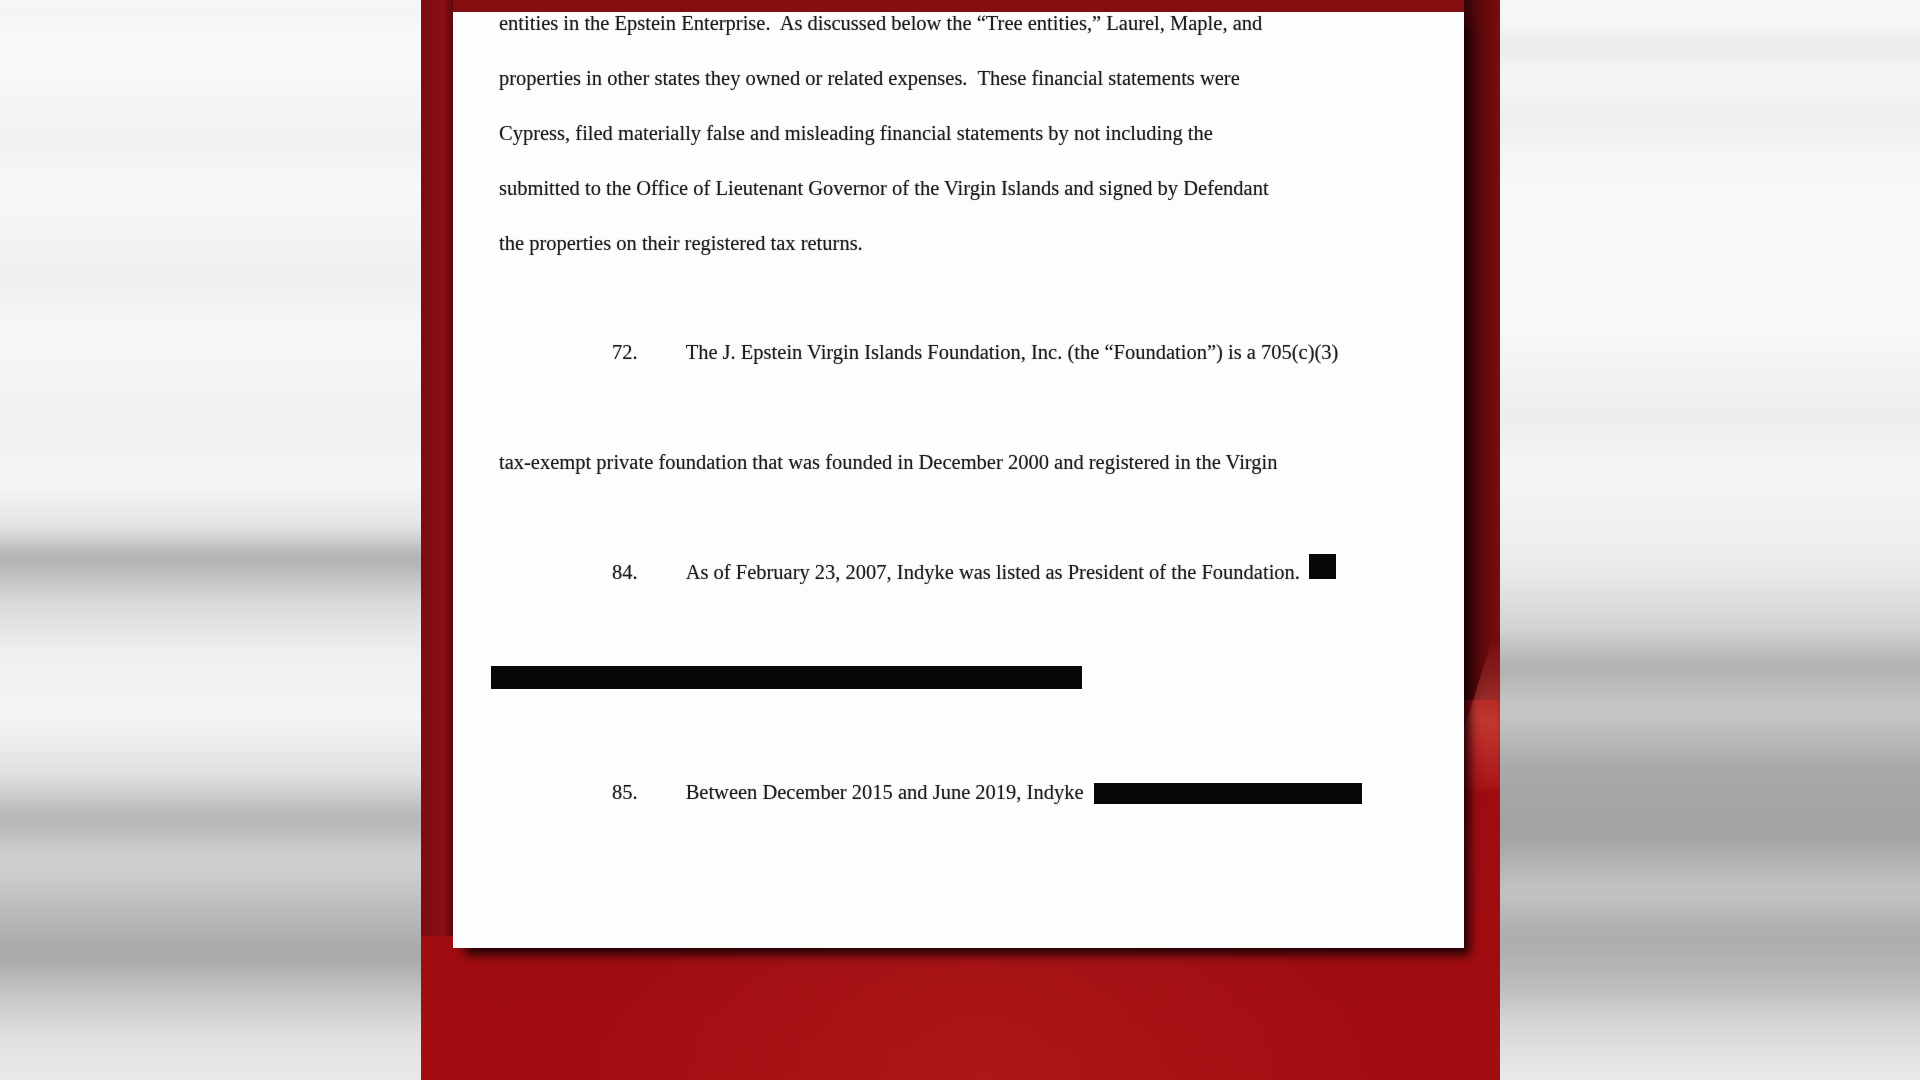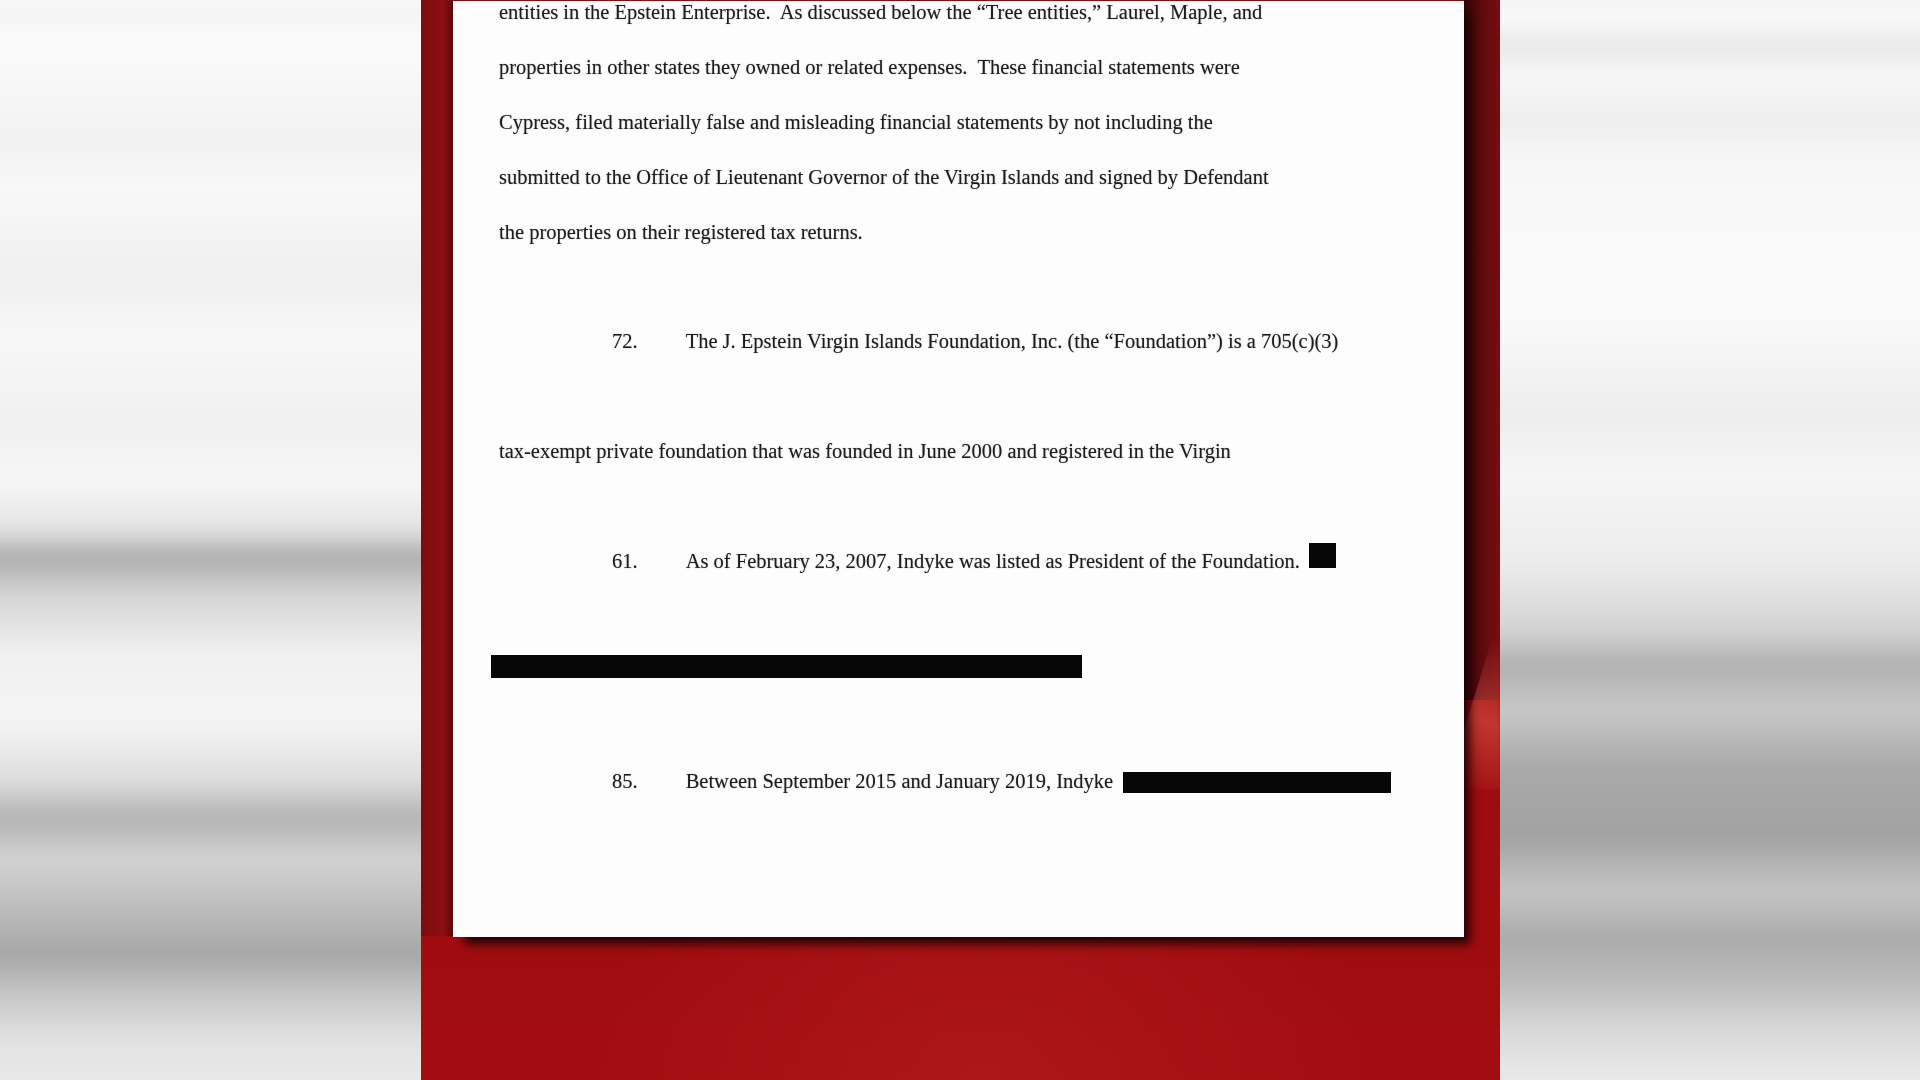--- a/index.html
+++ b/index.html
@@ -31,21 +31,21 @@
       background:radial-gradient(48% 40% at 52% 100%, rgba(226,74,60,0.16), rgba(226,74,60,0) 75%);}
   .strip-shade-right{position:absolute;left:1043px;top:0;width:37px;height:700px;
       background:linear-gradient(90deg,#330406,#5c090d 45%,#7d0c10);}
   .fold-highlight{position:absolute;left:1040px;top:610px;width:40px;height:180px;
       background:linear-gradient(200deg, rgba(224,82,70,0) 15%, rgba(224,90,76,0.55) 60%, rgba(190,30,25,0.15));
       clip-path:polygon(0 100%,0 72%,100% 0,100% 100%);filter:blur(2px);}
   .strip-shade-left{position:absolute;left:0;top:0;width:32px;height:936px;
       background:linear-gradient(90deg,#7c0c10,#8c0e12 70%,#5b090c 100%);}
 
   
-  .page{position:absolute;left:453px;top:1px;width:1011px;height:936px;
+  .page{position:absolute;left:453px;top:12px;width:1011px;height:936px;
       background:#fdfdfe;overflow:hidden;
       box-shadow:9px 10px 9px -3px rgba(26,2,4,0.92);}
   .doc{position:absolute;left:46px;top:-16px;width:940px;
       font-size:20.5px;line-height:54.9px;color:#1d1d1d;
       text-shadow:0 0 1.2px rgba(25,25,25,0.45);}
   .line{white-space:pre;}
   .para{padding-left:72px;}
   .tab{display:inline-block;width:48px;}
 
   
@@ -79,27 +79,27 @@
 
       <div class="line"><span>entities in the Epstein Enterprise.  As discussed below the “Tree entities,” Laurel, Maple, and</span></div>
       <div class="line"><span>properties in other states they owned or related expenses.  These financial statements were</span></div>
       <div class="line"><span>Cypress, filed materially false and misleading financial statements by not including the</span></div>
       <div class="line"><span>submitted to the Office of Lieutenant Governor of the Virgin Islands and signed by Defendant</span></div>
       <div class="line"><span>the properties on their registered tax returns.</span></div>
 
       <div class="line para">
         <span>72.</span><span class="tab"></span><span>The J. Epstein Virgin Islands Foundation, Inc. (the “Foundation”) is a 705(c)(3)</span>
       </div>
-      <div class="line"><span>tax-exempt private foundation that was founded in June 2000 and registered in the Virgin</span></div>
+      <div class="line"><span>tax-exempt private foundation that was founded in December 2000 and registered in the Virgin</span></div>
 
       <div class="line para">
-        <span>61.</span><span class="tab"></span><span>As of February 23, 2007, Indyke was listed as President of the Foundation.</span><span class="sq"></span>
+        <span>84.</span><span class="tab"></span><span>As of February 23, 2007, Indyke was listed as President of the Foundation.</span><span class="sq"></span>
       </div>
       <div class="line"><span class="bar bar-a"></span></div>
 
       <div class="line para">
-        <span>85.</span><span class="tab"></span><span>Between September 2015 and January 2019, Indyke</span><span class="bar bar-b"></span>
+        <span>85.</span><span class="tab"></span><span>Between December 2015 and June 2019, Indyke</span><span class="bar bar-b"></span>
       </div>
 
     </div>
   </div>
 
 </div>
 
 </body></html>

